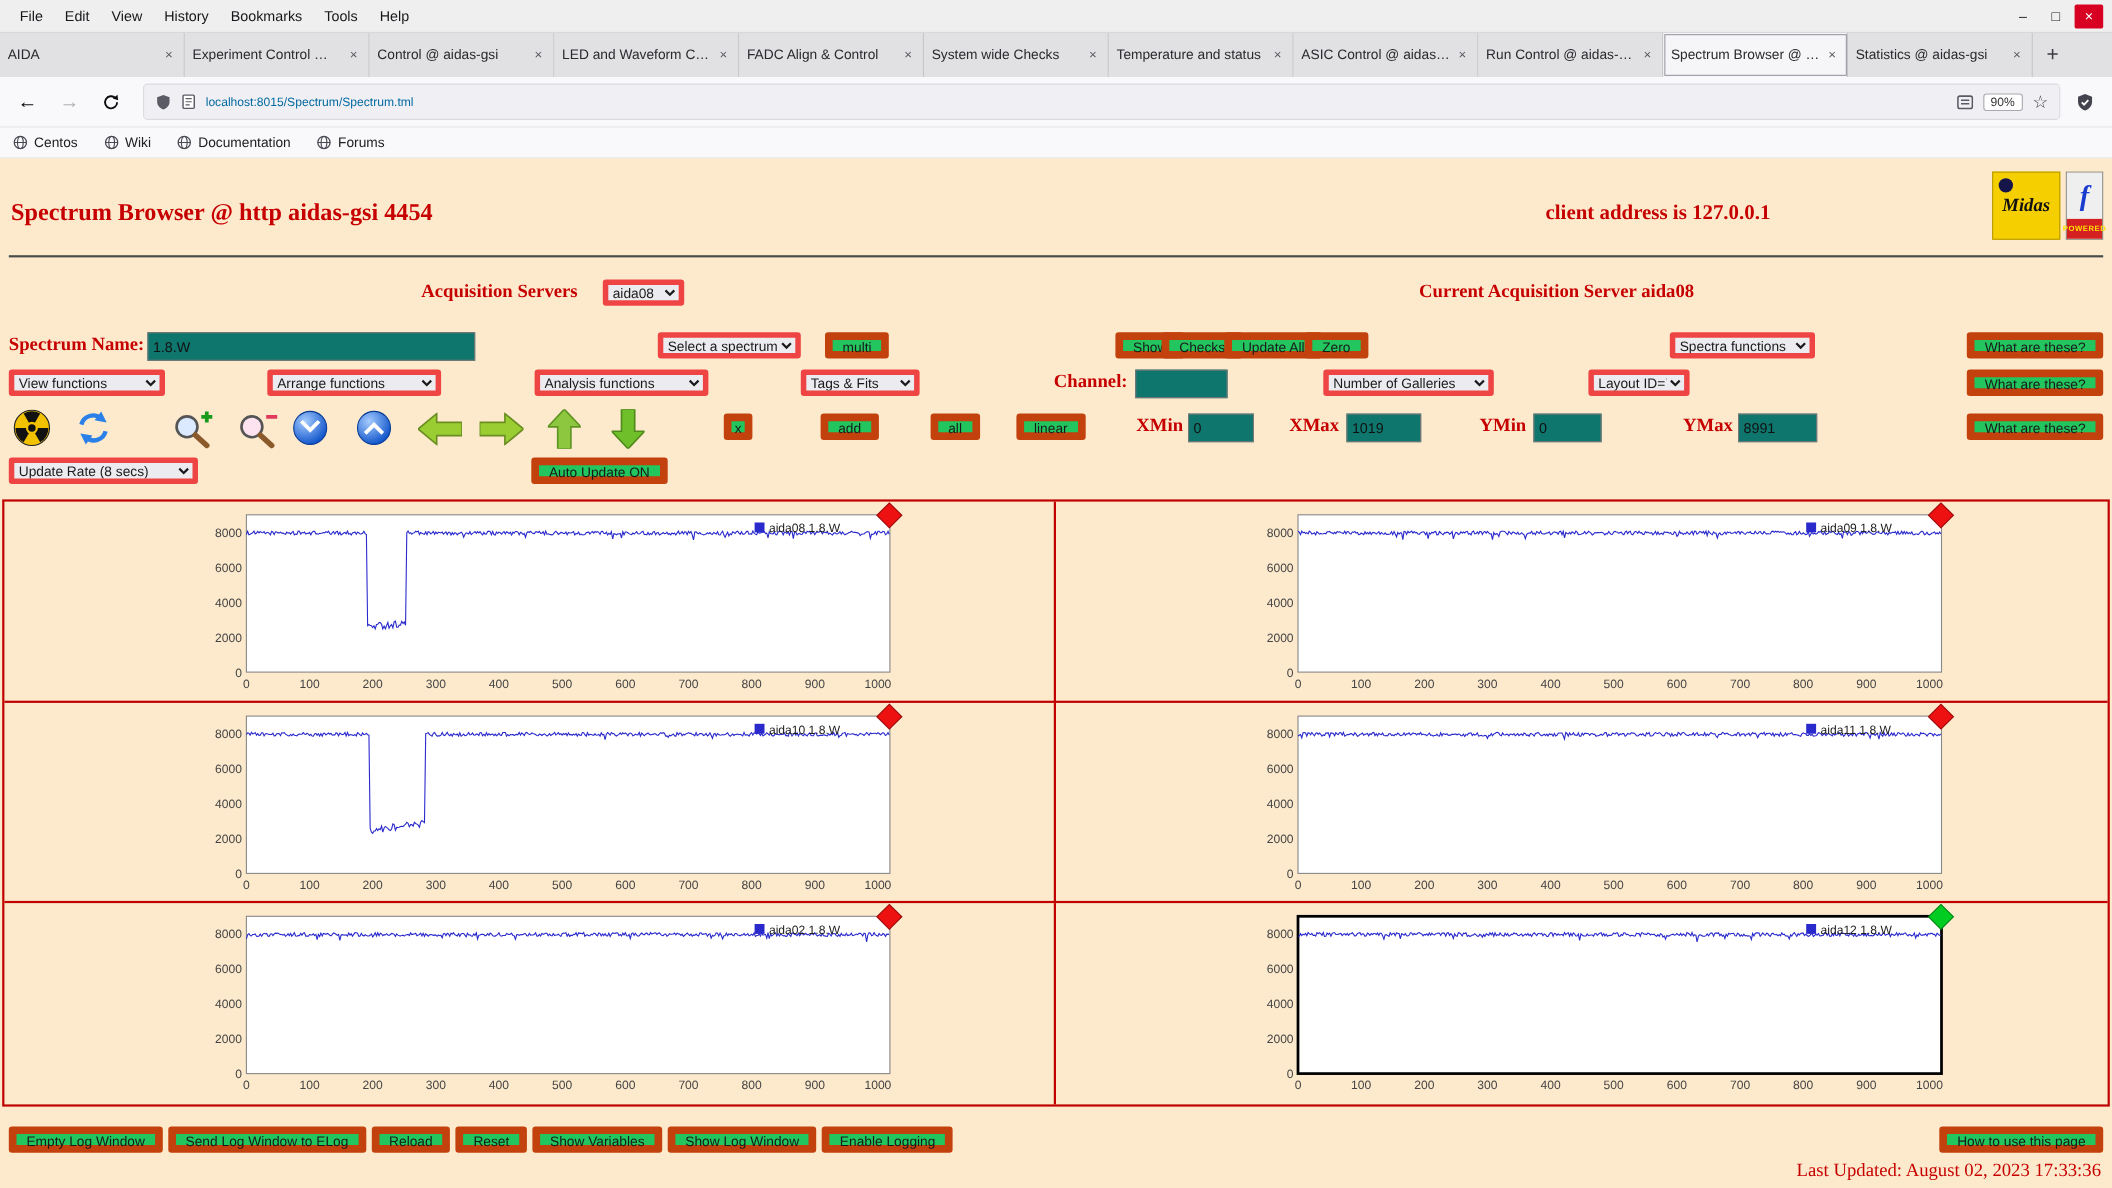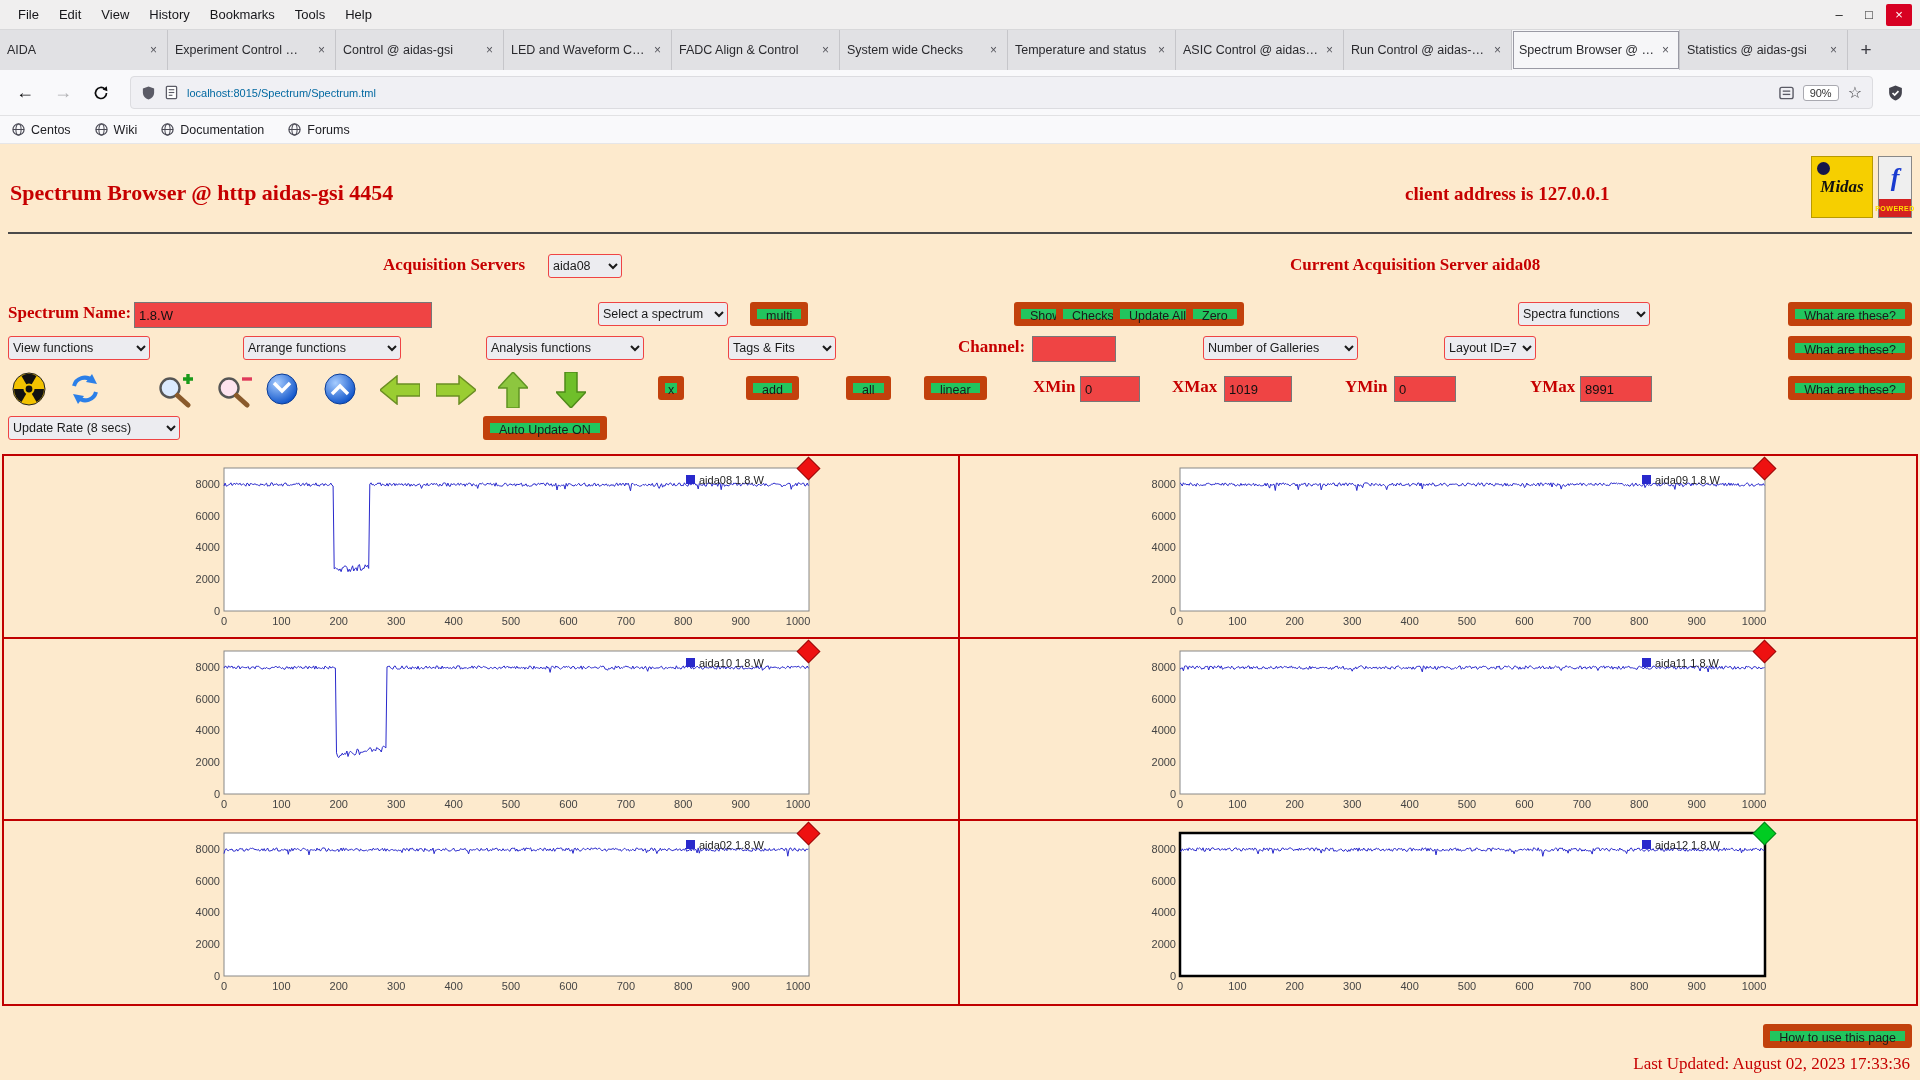--- a/index.html
+++ b/index.html
@@ -37,22 +37,22 @@
   .page-title{position:absolute;left:10px;top:36px;font-family:"Liberation Serif",serif;font-weight:bold;font-size:22px;color:#c60000}
   .client-addr{position:absolute;left:1405px;top:39px;font-family:"Liberation Serif",serif;font-weight:bold;font-size:19px;color:#c60000}
   .logos{position:absolute;right:8px;top:12px;display:flex;gap:5px;align-items:flex-start}
   .midas-logo{width:62px;height:62px;background:#f6cf00;border:1px solid #b89a00;position:relative;display:flex;align-items:center;justify-content:center;font-family:"Liberation Serif",serif;font-weight:bold;font-style:italic;font-size:17px;color:#111}
   .midas-dot{position:absolute;left:5px;top:5px;width:13px;height:13px;border-radius:50%;background:#15154a}
   .powered-logo{width:34px;height:62px;border:1px solid #888;display:flex;flex-direction:column}
   .pl-top{flex:1;background:#efefef;color:#1a3bd0;font-family:"Liberation Serif",serif;font-style:italic;font-weight:bold;font-size:26px;display:flex;align-items:center;justify-content:center}
   .pl-bot{height:18px;background:#d42020;color:#ffe000;font-size:7px;font-weight:bold;display:flex;align-items:center;justify-content:center;letter-spacing:.5px}
   .rule{position:absolute;left:8px;right:8px;border-top:2px solid #4a4a4a}
   .arow{position:absolute;left:0;right:0;height:34px}
-  .sel{position:absolute;top:2px;height:24px;font-size:12.5px;background:#ececf0;border:1px solid #ef4444;border-radius:3px;color:#1a1a1a}
-  .inp{position:absolute;top:2px;height:23px;border:1px solid #777;background:#ef4444;font-size:13px;padding:12px 4px;color:#111}
+  .sel{position:absolute;top:2px;height:24px;font-size:12.5px;background:#ececf0;border:5px solid #ef4444;border-radius:3px;color:#1a1a1a}
+  .inp{position:absolute;top:2px;height:23px;border:1px solid #777;background:#0f766e;font-size:13px;padding:12px 4px;color:#111}
   .btn{position:absolute;top:2px;height:24px;padding:0 9px;font-size:12.5px;background:#22c55e;border:7px solid #c2410c;border-radius:3px;color:#1a1a1a;cursor:pointer;white-space:nowrap}
   .btn.flow{position:static}
   .icon-btn{position:absolute;top:2px;cursor:pointer;display:inline-flex}
 
   
   .grid{position:absolute;left:2px;right:2px;top:310px;height:552px;border:2px solid #c00000;display:grid;grid-template-columns:1fr 1fr;grid-template-rows:1fr 1fr 1fr;background:#fdeacd}
   .plot-cell{position:relative;border-right:2px solid #c00000;border-bottom:2px solid #c00000}
   .plot-cell:nth-child(2n){border-right:none}
   .plot-cell:nth-child(n+5){border-bottom:none}
   .plot{position:absolute;left:184px;top:9px}
@@ -529,18 +529,27 @@
           <text class="tk" x="610.1" y="160" text-anchor="middle">1000</text>
           <polyline points="36.0,21.2 37.1,21.2 38.3,18.8 39.4,20.5 40.6,19.3 41.7,19.9 42.9,18.6 44.0,20.6 45.2,17.8 46.3,19.0 47.5,19.7 48.6,18.5 49.8,20.4 50.9,20.1 52.1,21.0 53.2,17.9 54.4,18.9 55.5,17.9 56.7,18.8 57.8,20.3 59.0,17.8 60.1,21.3 61.3,21.2 62.4,18.2 63.6,19.5 64.7,18.3 65.9,21.0 67.0,18.8 68.1,17.9 69.3,17.9 70.4,19.5 71.6,19.5 72.7,19.2 73.9,18.8 75.0,18.6 76.2,20.5 77.3,19.3 78.5,18.7 79.6,20.1 80.8,18.6 81.9,20.3 83.1,18.9 84.2,18.9 85.4,18.0 86.5,19.5 87.7,21.0 88.8,20.5 90.0,18.8 91.1,18.1 92.3,17.9 93.4,19.9 94.6,18.9 95.7,19.1 96.9,21.1 98.0,20.7 99.2,18.2 100.3,19.1 101.4,20.3 102.6,18.6 103.7,19.5 104.9,18.6 106.0,18.6 107.2,19.5 108.3,18.2 109.5,20.3 110.6,18.2 111.8,18.5 112.9,20.6 114.1,23.9 115.2,19.9 116.4,19.8 117.5,20.5 118.7,21.2 119.8,17.9 121.0,19.8 122.1,18.8 123.3,18.4 124.4,20.7 125.6,18.0 126.7,18.6 127.9,18.7 129.0,23.4 130.2,18.9 131.3,19.4 132.4,20.2 133.6,18.6 134.7,20.7 135.9,20.9 137.0,20.2 138.2,18.0 139.3,18.1 140.5,19.9 141.6,18.7 142.8,19.4 143.9,19.3 145.1,18.2 146.2,17.8 147.4,18.6 148.5,19.1 149.7,20.8 150.8,19.4 152.0,20.0 153.1,19.0 154.3,20.5 155.4,18.1 156.6,20.2 157.7,18.4 158.9,19.6 160.0,19.9 161.2,18.9 162.3,18.7 163.4,18.2 164.6,18.4 165.7,20.4 166.9,18.3 168.0,18.1 169.2,18.6 170.3,21.1 171.5,18.2 172.6,17.9 173.8,20.3 174.9,18.8 176.1,20.1 177.2,23.1 178.4,19.0 179.5,20.7 180.7,21.1 181.8,17.9 183.0,18.2 184.1,19.2 185.3,20.8 186.4,18.3 187.6,18.7 188.7,18.1 189.9,21.3 191.0,20.4 192.2,21.2 193.3,21.0 194.4,20.1 195.6,19.9 196.7,18.8 197.9,19.8 199.0,21.1 200.2,21.0 201.3,19.4 202.5,20.2 203.6,21.9 204.8,19.7 205.9,21.3 207.1,18.8 208.2,19.5 209.4,20.3 210.5,18.0 211.7,19.7 212.8,18.1 214.0,21.2 215.1,17.9 216.3,20.6 217.4,19.6 218.6,20.2 219.7,18.0 220.9,19.9 222.0,20.4 223.2,21.1 224.3,18.4 225.5,20.2 226.6,18.7 227.7,20.9 228.9,20.5 230.0,19.2 231.2,19.7 232.3,18.0 233.5,19.0 234.6,18.6 235.8,20.2 236.9,20.6 238.1,19.7 239.2,19.1 240.4,21.0 241.5,20.1 242.7,19.1 243.8,20.2 245.0,18.7 246.1,20.6 247.3,19.5 248.4,21.3 249.6,19.1 250.7,18.0 251.9,19.3 253.0,20.6 254.2,18.6 255.3,18.7 256.5,19.1 257.6,18.5 258.7,20.7 259.9,19.1 261.0,19.7 262.2,21.3 263.3,21.3 264.5,19.2 265.6,18.1 266.8,18.1 267.9,21.1 269.1,18.5 270.2,18.9 271.4,20.3 272.5,19.0 273.7,20.2 274.8,19.8 276.0,19.4 277.1,20.7 278.3,17.8 279.4,19.7 280.6,18.5 281.7,17.9 282.9,21.1 284.0,18.4 285.2,20.8 286.3,18.1 287.5,19.1 288.6,20.9 289.7,20.9 290.9,19.1 292.0,24.9 293.2,19.0 294.3,20.0 295.5,20.8 296.6,20.9 297.8,20.8 298.9,19.0 300.1,20.6 301.2,20.2 302.4,20.0 303.5,20.0 304.7,21.0 305.8,18.9 307.0,18.7 308.1,20.4 309.3,19.0 310.4,18.5 311.6,18.0 312.7,20.7 313.9,18.7 315.0,20.8 316.2,19.3 317.3,21.2 318.5,20.4 319.6,20.3 320.7,20.3 321.9,19.7 323.0,18.1 324.2,19.0 325.3,18.2 326.5,18.0 327.6,21.1 328.8,21.0 329.9,19.5 331.1,20.3 332.2,18.0 333.4,18.2 334.5,19.6 335.7,19.4 336.8,20.1 338.0,20.9 339.1,20.2 340.3,20.4 341.4,20.9 342.6,20.8 343.7,18.4 344.9,18.8 346.0,18.5 347.2,21.2 348.3,18.0 349.5,18.1 350.6,19.3 351.8,19.1 352.9,19.6 354.0,18.3 355.2,18.6 356.3,20.0 357.5,19.2 358.6,19.7 359.8,19.3 360.9,20.5 362.1,21.2 363.2,19.7 364.4,21.2 365.5,18.8 366.7,19.4 367.8,21.9 369.0,20.8 370.1,23.8 371.3,20.4 372.4,21.0 373.6,20.8 374.7,19.9 375.9,19.6 377.0,19.2 378.2,20.1 379.3,19.7 380.5,18.7 381.6,19.8 382.8,20.2 383.9,18.5 385.0,20.5 386.2,19.1 387.3,19.8 388.5,20.9 389.6,17.8 390.8,18.4 391.9,19.3 393.1,20.6 394.2,17.8 395.4,20.9 396.5,19.8 397.7,20.1 398.8,26.3 400.0,21.2 401.1,19.8 402.3,20.1 403.4,20.8 404.6,21.2 405.7,21.2 406.9,20.6 408.0,19.1 409.2,20.8 410.3,19.2 411.5,18.1 412.6,18.3 413.8,21.1 414.9,18.6 416.0,18.1 417.2,18.5 418.3,18.0 419.5,20.6 420.6,19.2 421.8,21.1 422.9,20.1 424.1,23.2 425.2,19.3 426.4,21.1 427.5,18.5 428.7,19.2 429.8,18.7 431.0,18.7 432.1,18.5 433.3,20.7 434.4,20.9 435.6,18.4 436.7,19.0 437.9,21.2 439.0,19.8 440.2,21.0 441.3,19.2 442.5,20.8 443.6,20.5 444.8,21.0 445.9,20.7 447.1,21.2 448.2,24.1 449.3,18.6 450.5,20.9 451.6,18.6 452.8,18.1 453.9,18.0 455.1,18.2 456.2,21.0 457.4,19.6 458.5,18.1 459.7,19.4 460.8,20.2 462.0,18.4 463.1,18.7 464.3,20.5 465.4,21.2 466.6,18.9 467.7,18.4 468.9,19.5 470.0,19.7 471.2,19.5 472.3,20.7 473.5,19.7 474.6,20.7 475.8,18.0 476.9,19.7 478.1,19.3 479.2,20.9 480.3,20.8 481.5,21.2 482.6,23.6 483.8,19.8 484.9,20.9 486.1,18.9 487.2,17.8 488.4,19.6 489.5,21.3 490.7,18.9 491.8,20.0 493.0,18.6 494.1,18.3 495.3,18.3 496.4,20.5 497.6,19.3 498.7,20.2 499.9,21.2 501.0,20.8 502.2,19.4 503.3,18.5 504.5,21.3 505.6,20.5 506.8,19.2 507.9,20.2 509.1,18.6 510.2,20.7 511.3,20.8 512.5,20.4 513.6,20.2 514.8,17.9 515.9,18.4 517.1,20.4 518.2,18.2 519.4,21.1 520.5,21.3 521.7,19.0 522.8,20.6 524.0,18.0 525.1,20.4 526.3,20.2 527.4,18.3 528.6,20.9 529.7,18.3 530.9,18.5 532.0,18.4 533.2,18.8 534.3,20.4 535.5,19.9 536.6,21.0 537.8,18.4 538.9,19.5 540.1,19.8 541.2,21.2 542.3,18.9 543.5,21.2 544.6,20.9 545.8,19.2 546.9,20.5 548.1,19.9 549.2,18.8 550.4,20.6 551.5,18.8 552.7,20.9 553.8,18.8 555.0,20.6 556.1,20.7 557.3,20.4 558.4,20.9 559.6,20.3 560.7,18.5 561.9,19.6 563.0,20.4 564.2,17.9 565.3,20.2 566.5,20.3 567.6,18.7 568.8,18.2 569.9,20.3 571.1,19.6 572.2,19.4 573.4,18.7 574.5,21.4 575.6,19.1 576.8,19.7 577.9,20.3 579.1,19.8 580.2,17.9 581.4,20.6 582.5,18.3 583.7,19.7 584.8,19.0 586.0,19.6 587.1,18.4 588.3,18.2 589.4,19.7 590.6,20.9 591.7,19.5 592.9,20.0 594.0,20.9 595.2,20.2 596.3,18.2 597.5,22.8 598.6,20.0 599.8,21.1 600.9,18.3 602.1,19.9 603.2,20.3 604.4,19.9 605.5,19.9 606.6,19.0 607.8,20.9 608.9,18.7 610.1,19.3 611.2,18.5 612.4,18.4 613.5,19.4 614.7,19.4 615.8,21.0 617.0,18.3 618.1,19.5 619.3,20.2 620.4,20.8" fill="none" stroke="#2929cc" stroke-width="1"></polyline>
           <rect x="498" y="10" width="9" height="9" fill="#2929cc"></rect>
           <text class="lg" x="511" y="19">aida12 1.8.W</text>
         </svg>
         <div class="diamond" style="background:#00cc22"></div>
       </div>
     </div>
 
   <div class="logrow">
+    <span style="display:flex;gap:5px">
+        <button class="btn flow">Empty Log Window</button>
+        <button class="btn flow">Send Log Window to ELog</button>
+        <button class="btn flow">Reload</button>
+        <button class="btn flow">Reset</button>
+        <button class="btn flow">Show Variables</button>
+        <button class="btn flow">Show Log Window</button>
+        <button class="btn flow">Enable Logging</button>
+      </span>
     <button class="btn flow" style="margin-left:auto">How to use this page</button>
   </div>
 
   <div class="last-updated">Last Updated: August 02, 2023 17:33:36</div>
 
 </div>
 
 </body></html>

